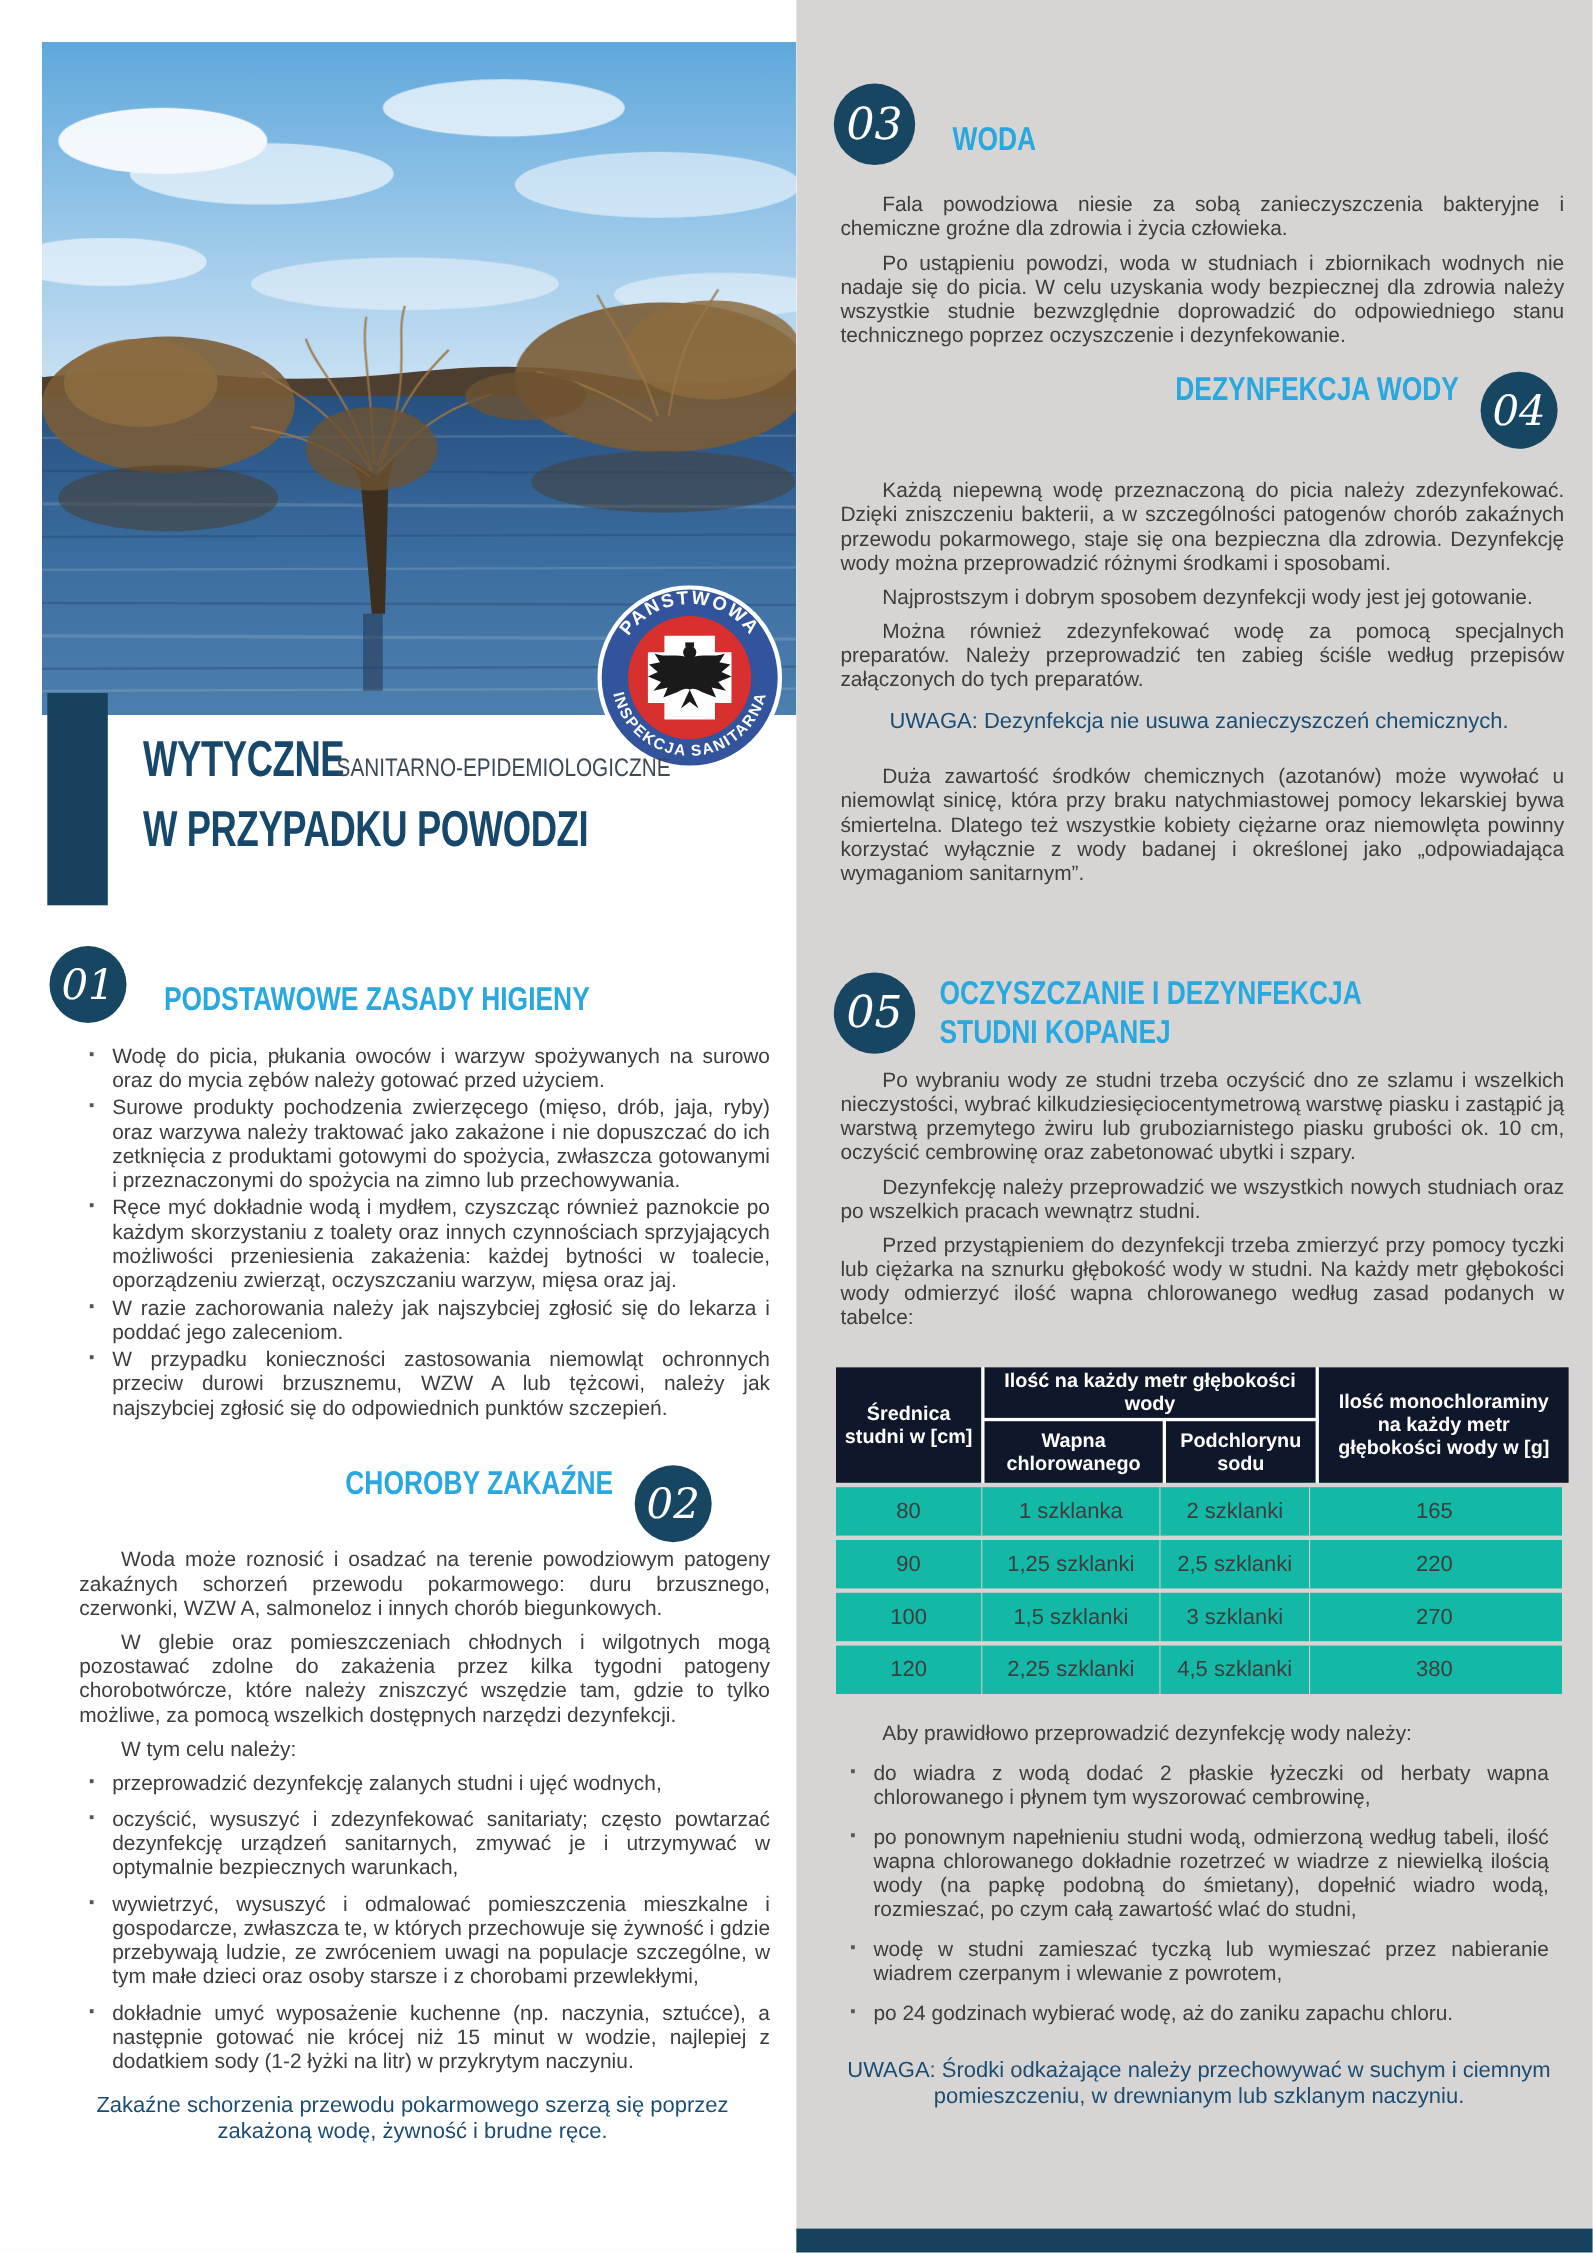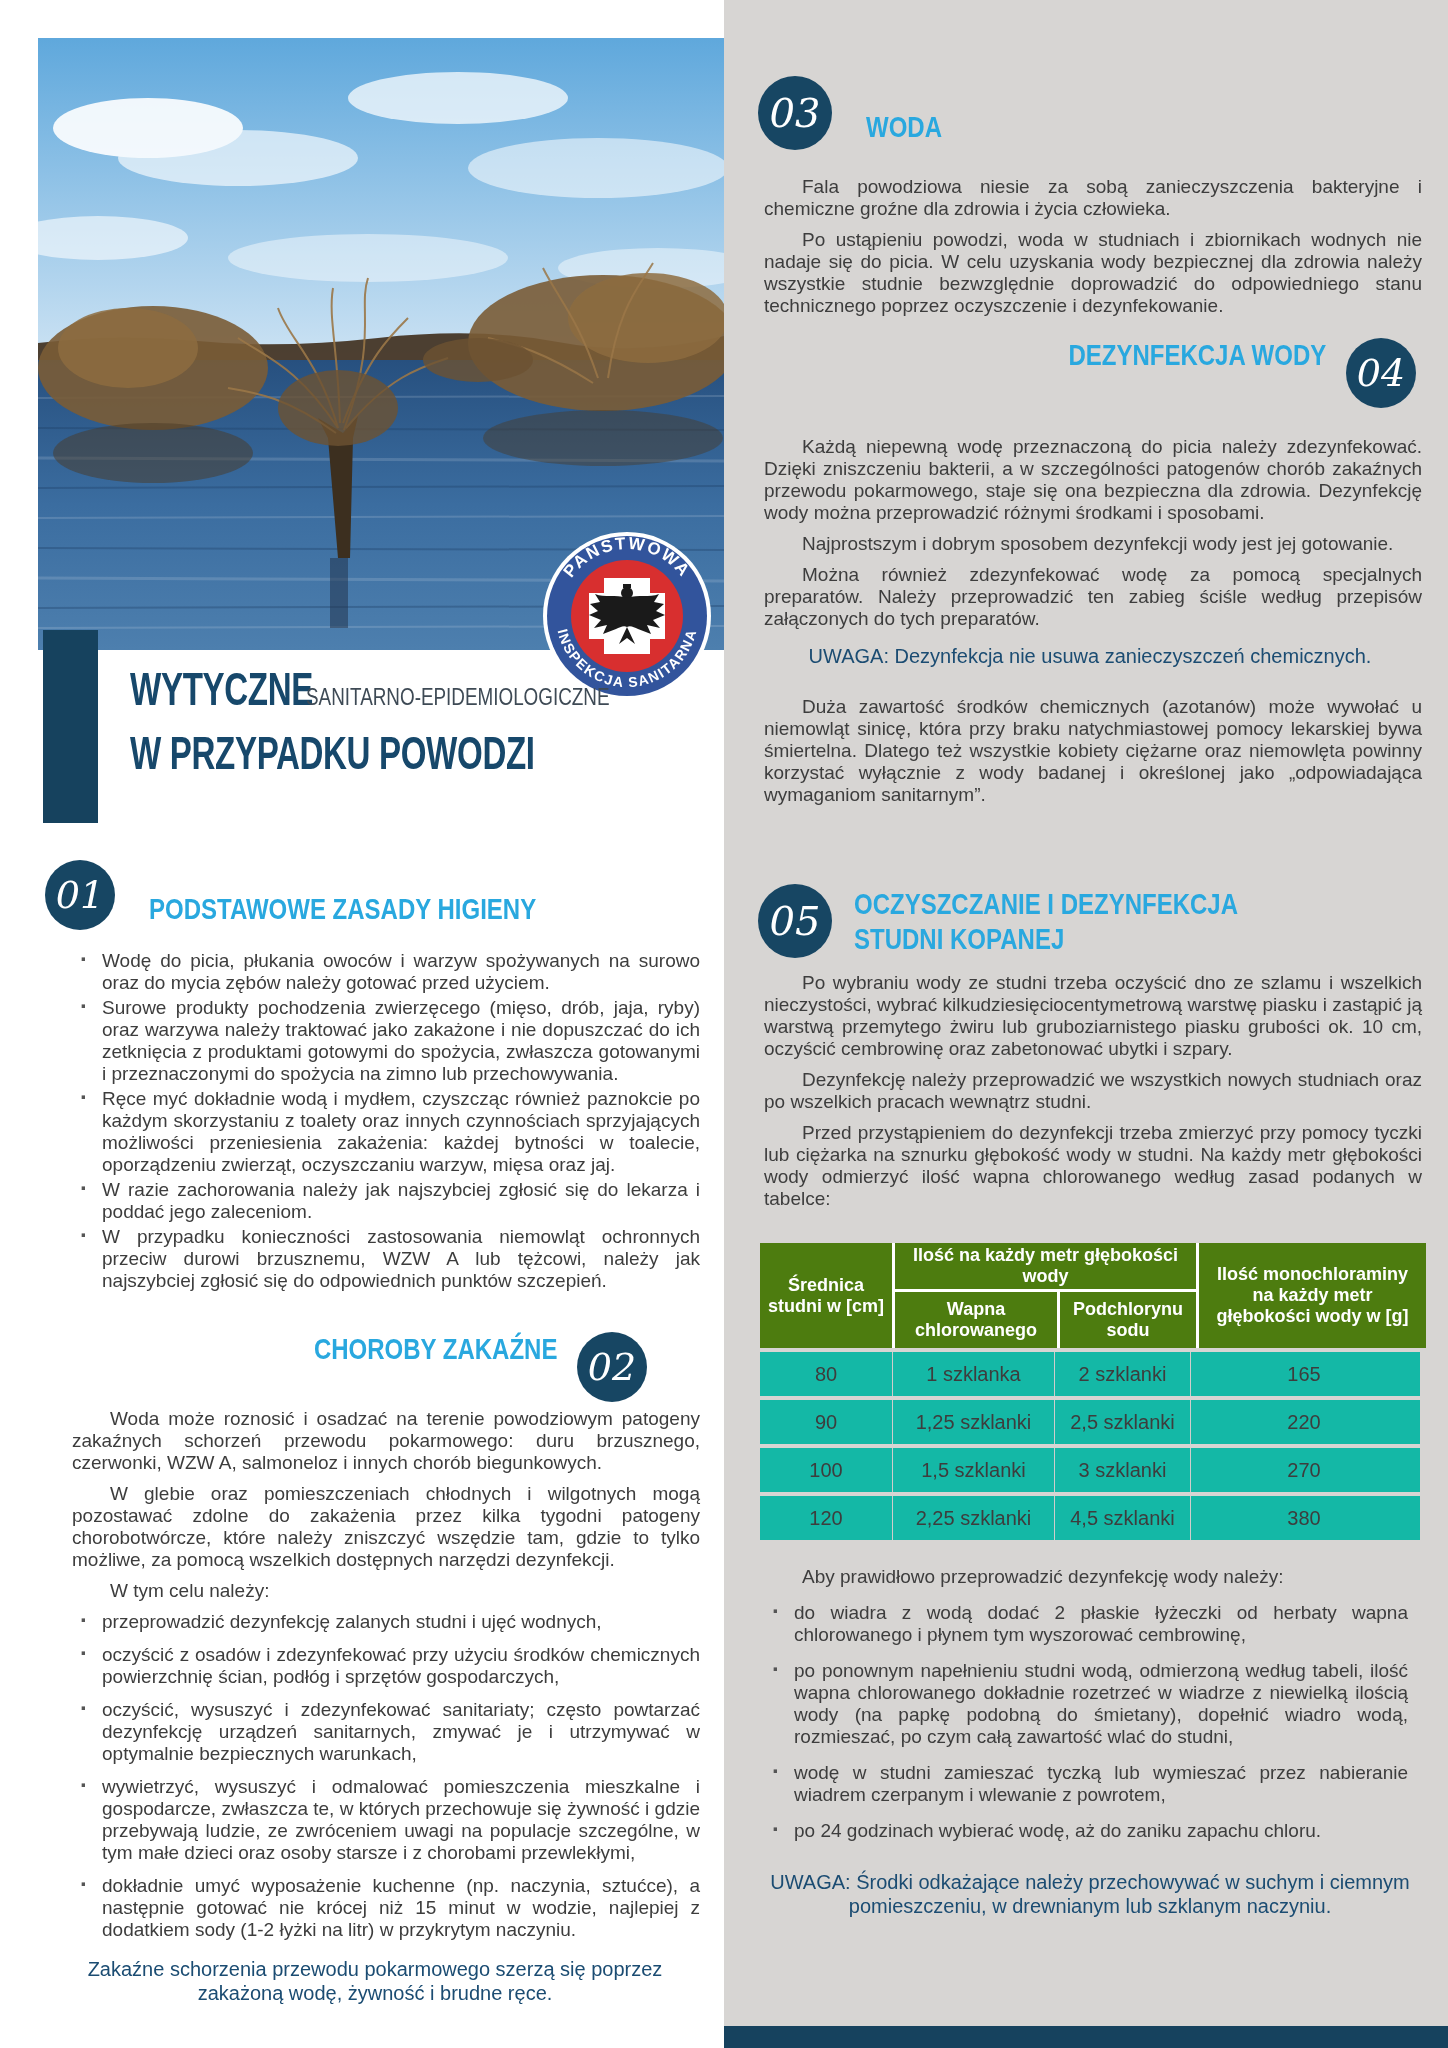--- a/index.html
+++ b/index.html
@@ -61,21 +61,21 @@
   .sec04 .h-row-right{padding-right:6px;}
   .sec04 .body-text{margin-top:28px;padding-left:6px;}
   .sec04 .warn{margin:14px 0 16px 0;}
   .sec05{top:884px;}
   .sec05 .h-row{align-items:center;gap:22px;}
   .sec05 .body-text{margin-top:14px;padding-left:6px;}
 
   
   .tbl{position:absolute;left:760px;top:1243px;width:660px;}
   .tbl-header{display:grid;grid-template-columns:132px 162px 136px 227px;grid-template-rows:46px 56px;gap:3px;background:#ffffff;}
-  .th-cell{background:#4d7c0f;color:#fff;font-weight:bold;font-size:18px;line-height:21px;
+  .th-cell{background:#0f172a;color:#fff;font-weight:bold;font-size:18px;line-height:21px;
     display:flex;align-items:center;justify-content:center;text-align:center;padding:2px 6px;box-sizing:border-box;}
   .th-c1{grid-row:1/3;}
   .th-group{grid-column:2/4;}
   .th-c4{grid-column:4;grid-row:1/3;}
   .tbl-row{display:grid;grid-template-columns:132px 162px 136px 227px;height:44px;background:#14b8a6;margin-top:4px;}
   .td-cell{display:flex;align-items:center;justify-content:center;font-size:20px;color:#3d3d3d;border-left:1px solid #cfcdcb;}
   .td-cell:first-child{border-left:none;}
 
   
   .after-tbl{top:1566px;}
@@ -231,21 +231,20 @@
     </div>
     <div class="body-text">
 
     <p>Woda może roznosić i osadzać na terenie powodziowym patogeny zakaźnych schorzeń przewodu pokarmowego: duru brzusznego, czerwonki, WZW A, salmoneloz i innych chorób biegunkowych.</p>
         <p>W glebie oraz pomieszczeniach chłodnych i wilgotnych mogą pozostawać zdolne do zakażenia przez kilka tygodni patogeny chorobotwórcze, które należy zniszczyć wszędzie tam, gdzie to tylko możliwe, za pomocą wszelkich dostępnych narzędzi dezynfekcji.</p>
         <p>W tym celu należy:</p>
       </div>
     <ul class="blist body-text">
 
     <li>przeprowadzić dezynfekcję zalanych studni i ujęć wodnych,</li>
-        <li>oczyścić z osadów i zdezynfekować przy użyciu środków chemicznych powierzchnię ścian, podłóg i sprzętów gospodarczych,</li>
         <li>oczyścić, wysuszyć i zdezynfekować sanitariaty; często powtarzać dezynfekcję urządzeń sanitarnych, zmywać je i utrzymywać w optymalnie bezpiecznych warunkach,</li>
         <li>wywietrzyć, wysuszyć i odmalować pomieszczenia mieszkalne i gospodarcze, zwłaszcza te, w których przechowuje się żywność i gdzie przebywają ludzie, ze zwróceniem uwagi na populacje szczególne, w tym małe dzieci oraz osoby starsze i z chorobami przewlekłymi,</li>
         <li>dokładnie umyć wyposażenie kuchenne (np. naczynia, sztućce), a następnie gotować nie krócej niż 15 minut w wodzie, najlepiej z dodatkiem sody (1-2 łyżki na litr) w przykrytym naczyniu.</li>
       </ul>
     <div class="warn sec02-footer">Zakaźne schorzenia przewodu pokarmowego szerzą się poprzez zakażoną wodę, żywność i brudne ręce.</div>
   </div>
 
   <div class="rc sec03">
     <div class="h-row">
       <div class="num-circle nc74">

